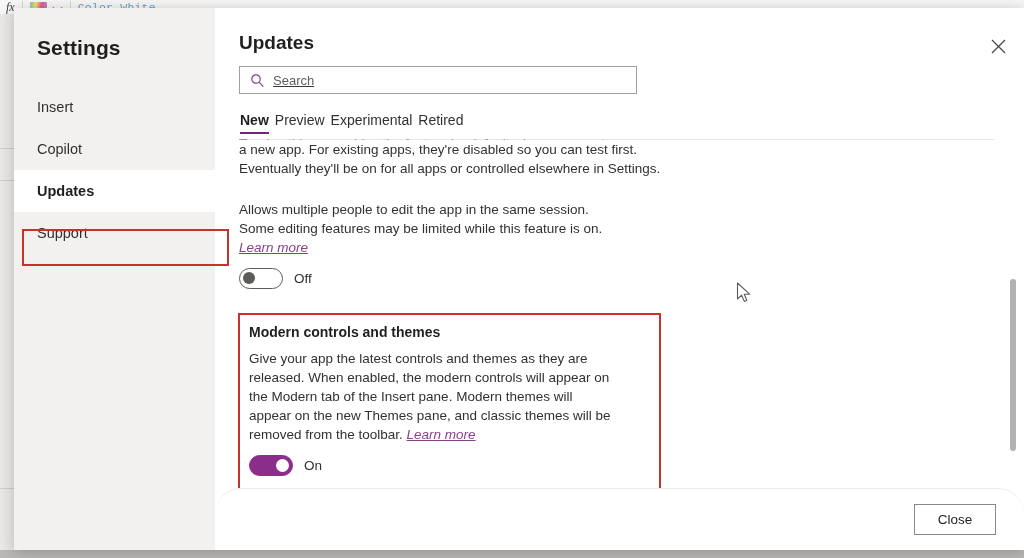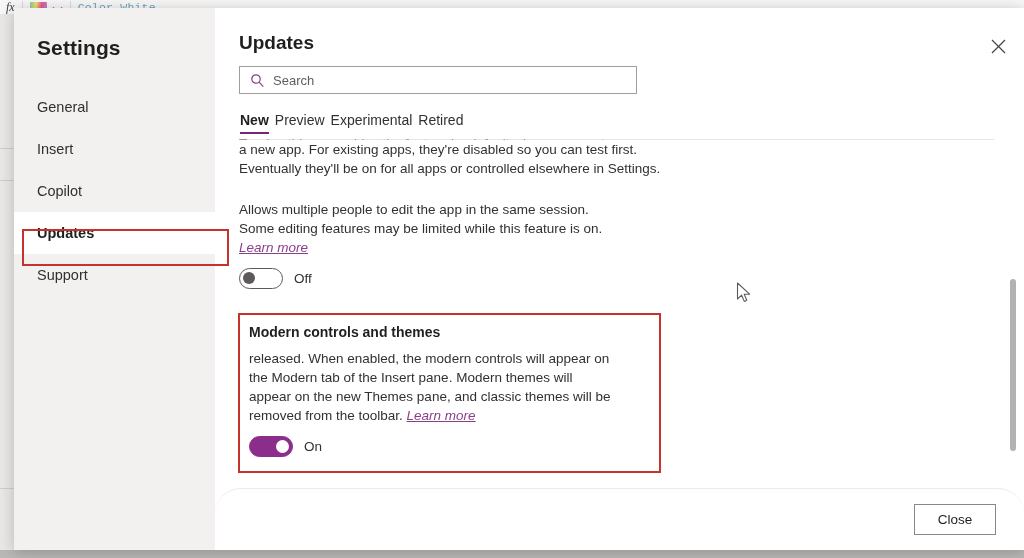--- a/index.html
+++ b/index.html
@@ -176,20 +176,21 @@
   .search-icon svg { display:block; }
   .search-input {
     border:none;
     outline:none;
     font-family:"Liberation Sans", sans-serif;
     font-size:13px;
     color:#3b3a39;
     background:transparent;
     width:330px;
     padding:0;
+    text-decoration:underline;
   }
   .search-input::placeholder { color:#605e5c; }
 
   .tabs {
     display:flex;
     gap:6px;
     margin-top:18px;
     padding-left:1px;
     position:relative;
   }
@@ -396,23 +397,20 @@
     <span class="chev-down"></span>
     <span class="fb-sep"></span>
     <span class="formula-text">Color.White</span>
   </div>
 
   <div class="dialog">
 
     <div class="sidebar">
       <div class="sidebar-title">Settings</div>
       <div class="nav">
-        <div class="nav-item">
-          <span>General</span>
-        </div>
         <div class="nav-item">
           <span>Insert</span>
         </div>
         <div class="nav-item">
           <span>Copilot</span>
         </div>
         <div class="nav-item selected">
           <span>Updates</span>
         </div>
         <div class="nav-item">
@@ -477,20 +475,21 @@
           <div class="toggle-row">
             <div class="toggle off">
               <span class="knob"></span>
             </div>
             <span class="toggle-label">Off</span>
           </div>
         </div>
 
         <div class="modern-wrap">
           <h3 class="section-title">Modern controls and themes</h3>
+          <p class="body-text">Give your app the latest controls and themes as they are</p>
           <p class="body-text">released. When enabled, the modern controls will appear on</p>
           <p class="body-text">the Modern tab of the Insert pane. Modern themes will</p>
           <p class="body-text">appear on the new Themes pane, and classic themes will be</p>
           <p class="body-text"><span>removed from the toolbar. </span><a class="learn-more" href="#">Learn more</a></p>
           <div class="toggle-row">
             <div class="toggle on">
               <span class="knob"></span>
             </div>
             <span class="toggle-label">On</span>
           </div>

